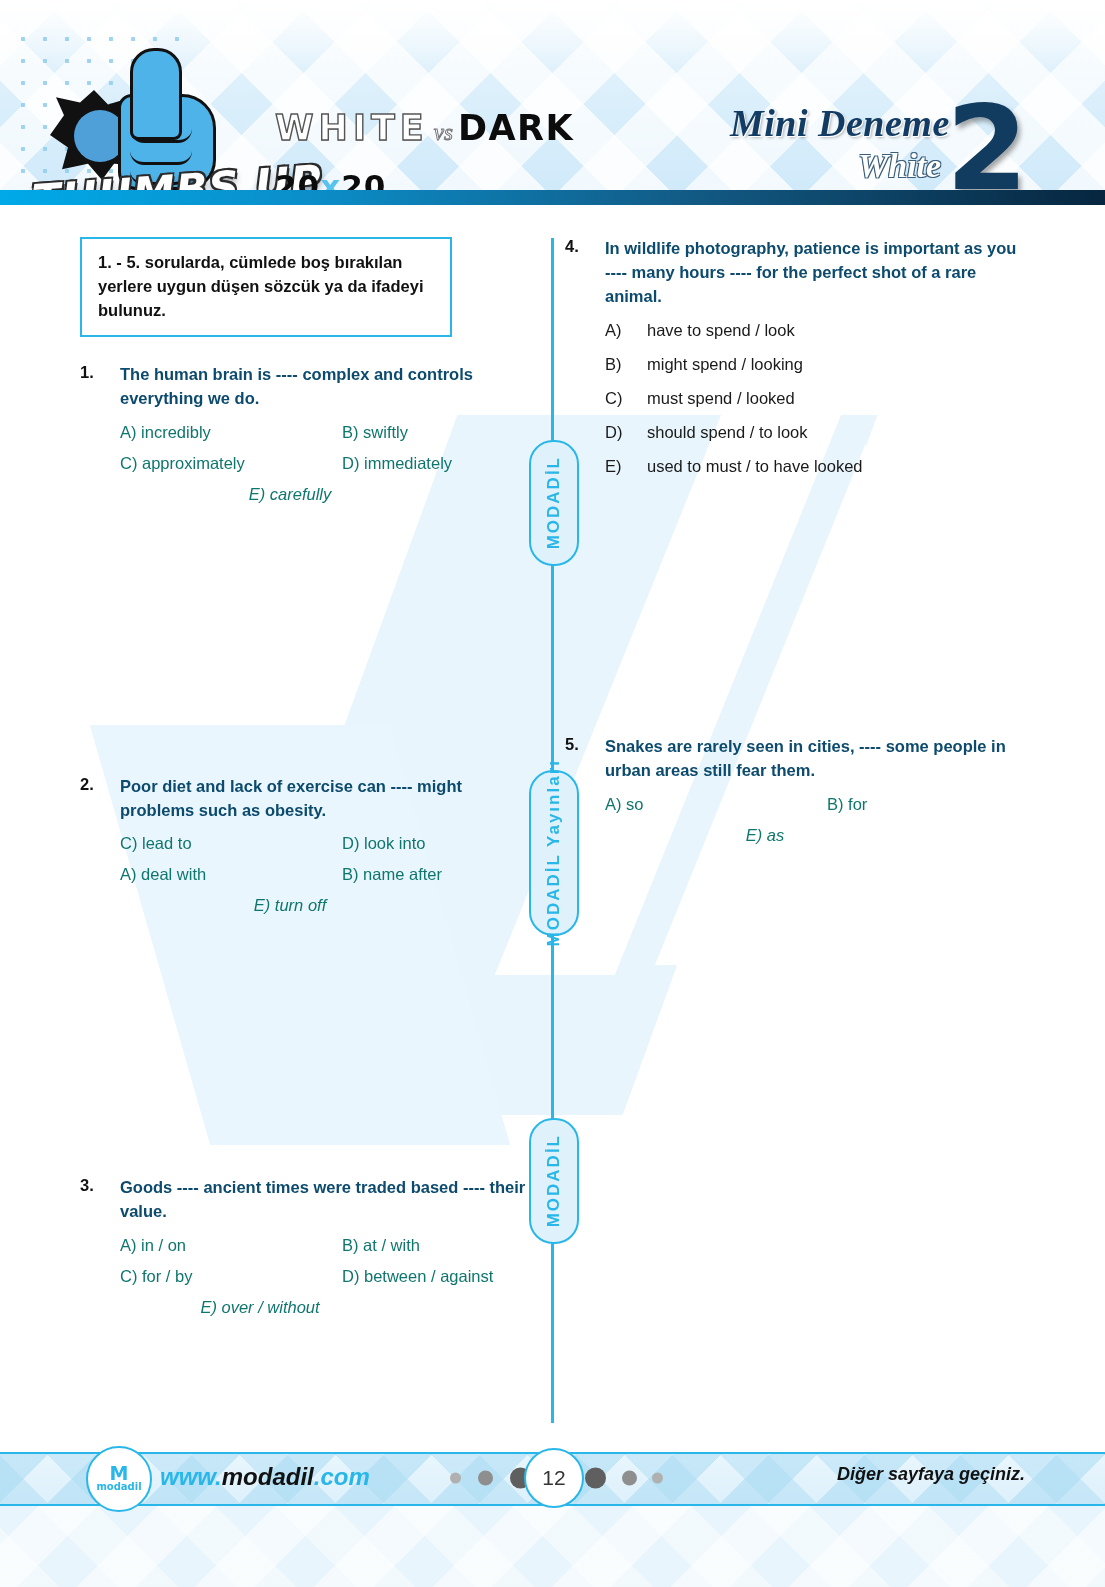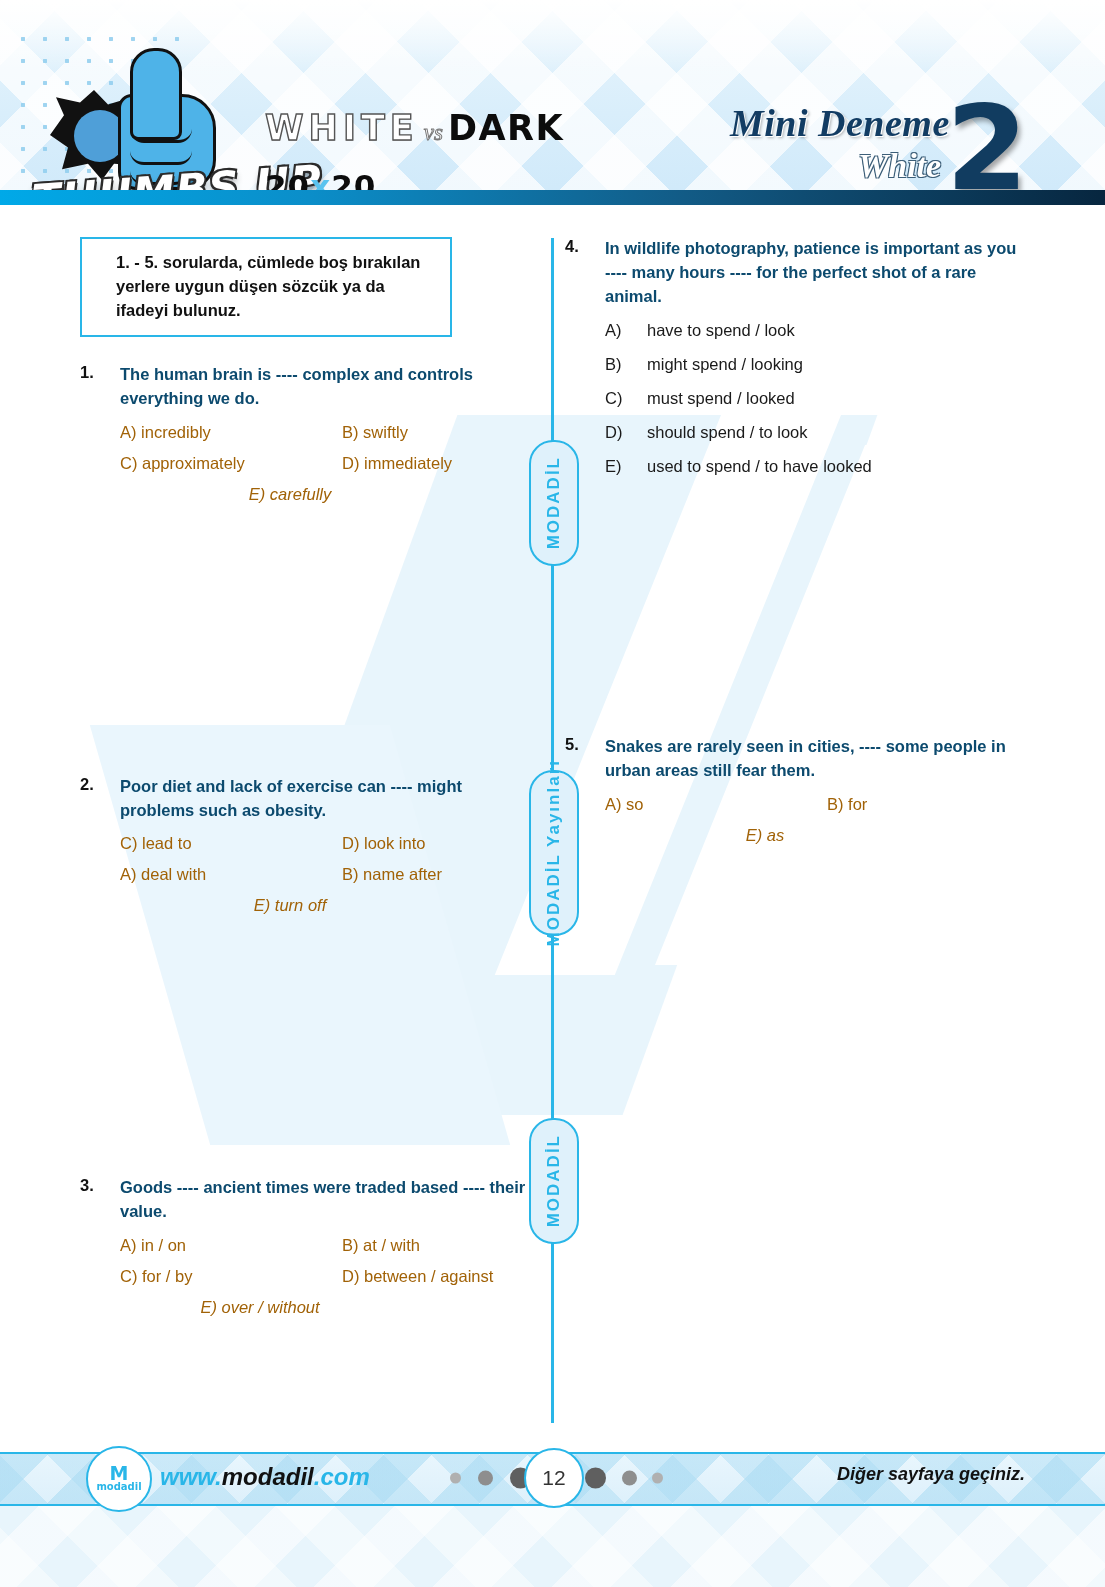--- a/index.html
+++ b/index.html
@@ -52,21 +52,21 @@
   .thumb .f1{position:absolute;left:26px;top:74px;width:62px;height:20px;border-bottom:3px solid #111;border-radius:0 0 14px 14px;}
   .thumb .f2{position:absolute;left:26px;top:96px;width:62px;height:20px;border-bottom:3px solid #111;border-radius:0 0 14px 14px;}
   .thumb .f3{position:absolute;left:26px;top:118px;width:58px;height:18px;border-bottom:3px solid #111;border-radius:0 0 14px 14px;}
   .thumbs-word{position:absolute;left:24px;top:150px;width:225px;text-align:center;
      font-family:"DejaVu Sans", sans-serif;font-weight:bold;font-size:42px;font-style:italic;
      color:#fff;letter-spacing:1px;
      text-shadow:-2px -2px 0 #2b2b2b,2px -2px 0 #2b2b2b,-2px 2px 0 #2b2b2b,2px 2px 0 #2b2b2b,0 5px 7px rgba(0,0,0,.45);
      transform:rotate(-4deg);white-space:nowrap;}
 
   
-  .title-center{position:absolute;left:265px;top:108px;width:300px;}
+  .title-center{position:absolute;left:275px;top:108px;width:300px;}
   .t-white{font-family:"DejaVu Sans", sans-serif;font-size:35px;font-weight:bold;color:#ffffff;
      letter-spacing:5px;-webkit-text-stroke:1.4px #555;text-shadow:0 1px 0 #bbb;}
   .t-vs{font-family:"Liberation Serif", serif;font-style:italic;font-size:23px;color:#ffffff;
      -webkit-text-stroke:1px #777;margin:0 5px;}
   .t-dark{font-family:"DejaVu Sans", sans-serif;font-size:35px;font-weight:bold;color:#0c0c0c;letter-spacing:1.5px;}
   .t-2020{margin-top:20px;font-family:"DejaVu Sans", sans-serif;font-size:31px;font-weight:bold;color:#0c0c0c;letter-spacing:1px;}
   .t-2020 .x{color:#59c3ef;}
 
   
   .title-right{position:absolute;left:718px;top:95px;width:300px;height:105px;}
@@ -84,30 +84,30 @@
   .wm1{left:330px;top:210px;width:420px;height:700px;transform:skewX(-20deg);opacity:.9;}
   .wm2{left:620px;top:150px;width:120px;height:620px;transform:skewX(-22deg);background:#ffffff;}
   .wm3{left:760px;top:240px;width:150px;height:520px;transform:skewX(-22deg);background:#ffffff;}
   .wm4{left:150px;top:520px;width:300px;height:420px;transform:skewX(16deg);background:#eaf6fd;}
 
   
   .content{position:absolute;left:0;top:205px;width:1105px;height:1240px;}
   .col-left{position:absolute;left:80px;top:32px;width:450px;}
   .col-right{position:absolute;left:565px;top:32px;width:460px;}
 
-  .instr-box{border:2.5px solid #29b6e8;padding:12px 14px 12px 34px;width:372px;box-sizing:border-box;}
+  .instr-box{border:2.5px solid #29b6e8;padding:12px 14px 12px 16px;width:372px;box-sizing:border-box;}
   .instr-box p{margin:0;font-size:16.5px;font-weight:bold;color:#111;line-height:1.45;}
 
   .q{position:relative;margin-top:26px;}
   .q-row{display:flex;align-items:flex-start;}
   .q-num{width:40px;flex:none;font-size:16.5px;font-weight:bold;color:#111;}
   .q-text{font-size:16.5px;font-weight:bold;color:#0c4a6e;line-height:1.45;}
   .opts{margin-top:12px;margin-left:40px;}
   .opt-row{display:flex;margin-bottom:12px;}
-  .opt{font-size:16.5px;color:#a16207;}
+  .opt{font-size:16.5px;color:#0f766e;}
   .opt.a{width:222px;flex:none;}
   .opt.b{flex:1;}
   .opt-e-wrap{text-align:center;padding-right:70px;font-style:italic;}
   .opts-vert .opt-v{display:flex;margin-bottom:15px;font-size:16.5px;color:#1a1a1a;}
   .opts-vert .ltr{width:42px;flex:none;}
 
   
   .sp1{height:245px;}
   .sp2{height:235px;}
   .sp-r1{height:218px;}
@@ -287,21 +287,21 @@
         <div class="opt-v">
             <span class="ltr">C)</span>
             <span>must spend / looked</span>
           </div>
         <div class="opt-v">
             <span class="ltr">D)</span>
             <span>should spend / to look</span>
           </div>
         <div class="opt-v">
             <span class="ltr">E)</span>
-            <span>used to spend / to have looked</span>
+            <span>used to must / to have looked</span>
           </div>
       </div>
     </div>
 
     <div class="sp-r1"></div>
 
     <div class="q">
       <div class="q-row">
         <div class="q-num">5.</div>
         <div class="q-text">Snakes are rarely seen in cities, ---- some people in urban areas still fear them.</div>

